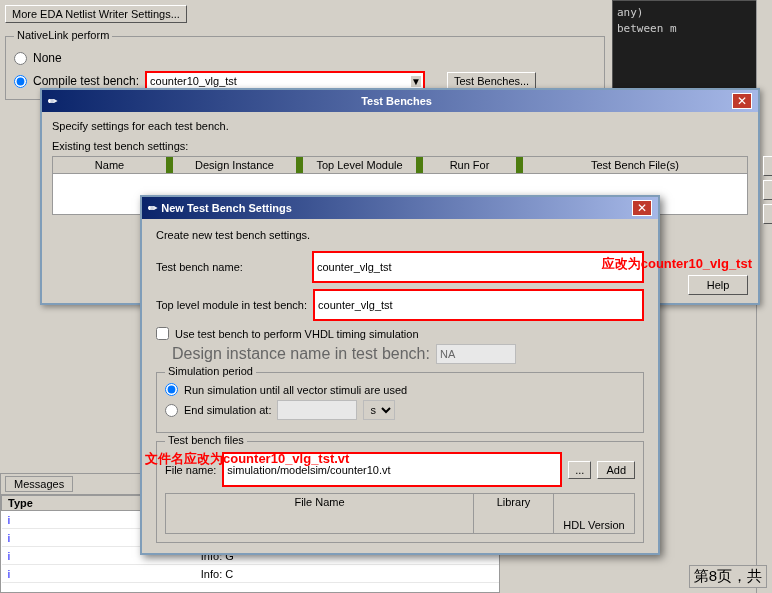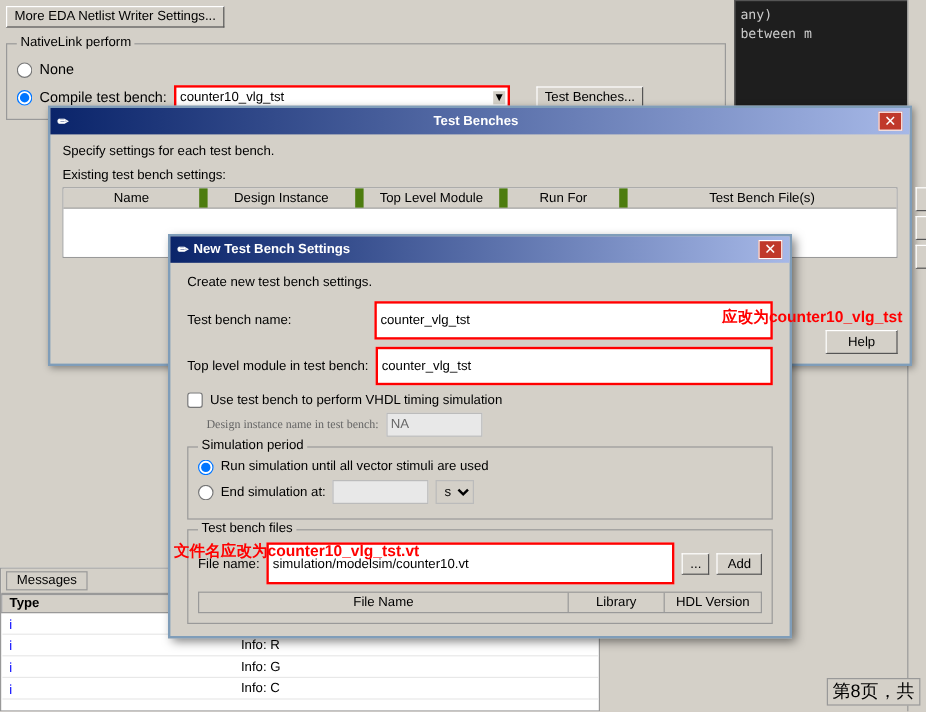--- a/index.html
+++ b/index.html
@@ -251,23 +251,22 @@
 
     .design-instance-row {
       display: flex;
       align-items: center;
       gap: 6px;
       margin-bottom: 8px;
       padding-left: 16px;
     }
 
     .design-instance-label {
-      font-size: 10px;
+      font-size: 16px;
       color: #666;
-      font-family: Liberation Serif, serif;
     }
 
     .design-instance-input {
       border: 1px solid #bbb;
       background: #e8e8e8;
       height: 20px;
       padding: 1px 3px;
       font-size: 11px;
       width: 80px;
       color: #666;
@@ -287,21 +286,21 @@
       padding: 0 3px;
       font-size: 11px;
     }
 
     .sim-period-content {
       margin-top: 4px;
     }
 
     .radio-option {
       display: flex;
-      align-items: flex-start;
+      align-items: center;
       gap: 6px;
       margin-bottom: 4px;
     }
 
     .radio-option label { font-size: 11px; }
 
     .end-sim-row {
       display: flex;
       align-items: center;
       gap: 6px;
@@ -388,21 +387,21 @@
       border: 1px solid #999;
     }
 
     .files-th {
       padding: 2px 6px;
       font-size: 11px;
       border-right: 1px solid #999;
       text-align: center;
     }
 
-    .files-th:last-child { border-right: none; }
+    .files-th:last-child { border-right: none; margin-top: 23px; }
 
     
     .annotation-text {
       position: absolute;
       font-size: 14px;
       font-weight: bold;
       color: red;
       z-index: 50;
       font-family: "Microsoft YaHei", Arial, sans-serif;
     }

